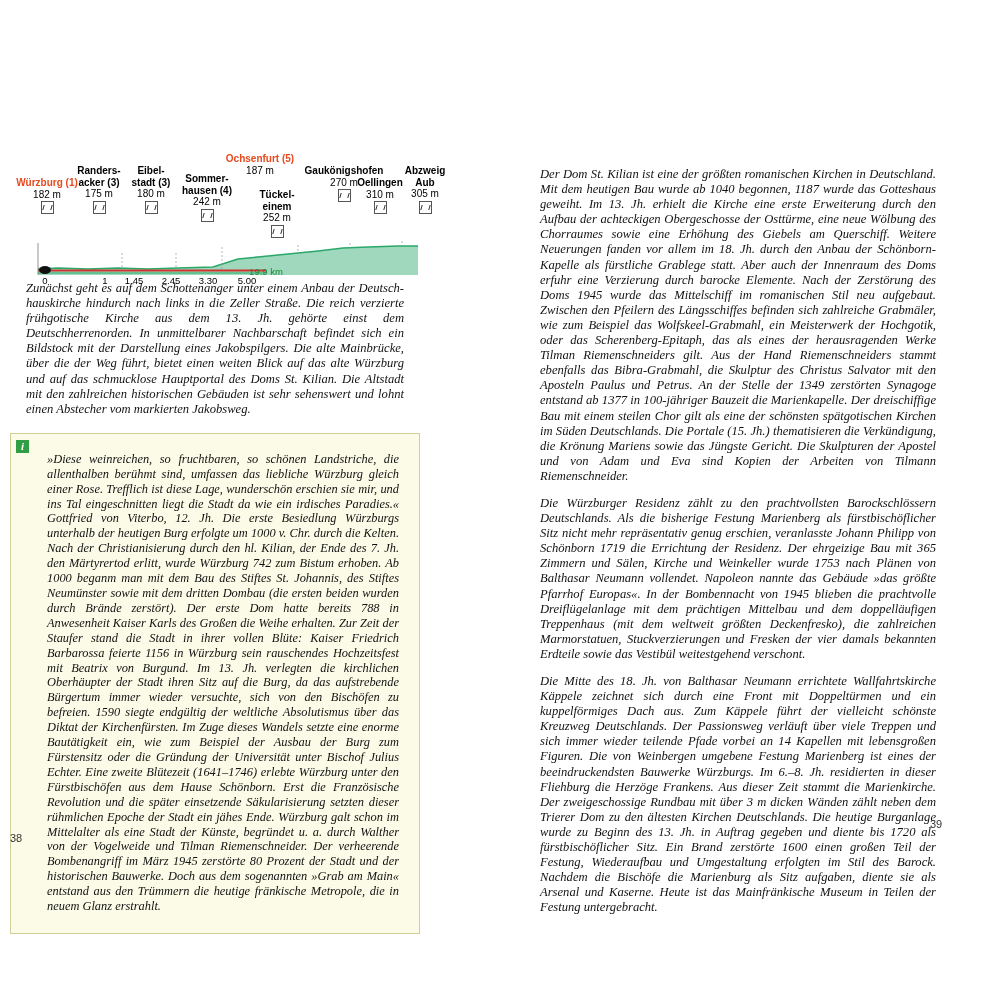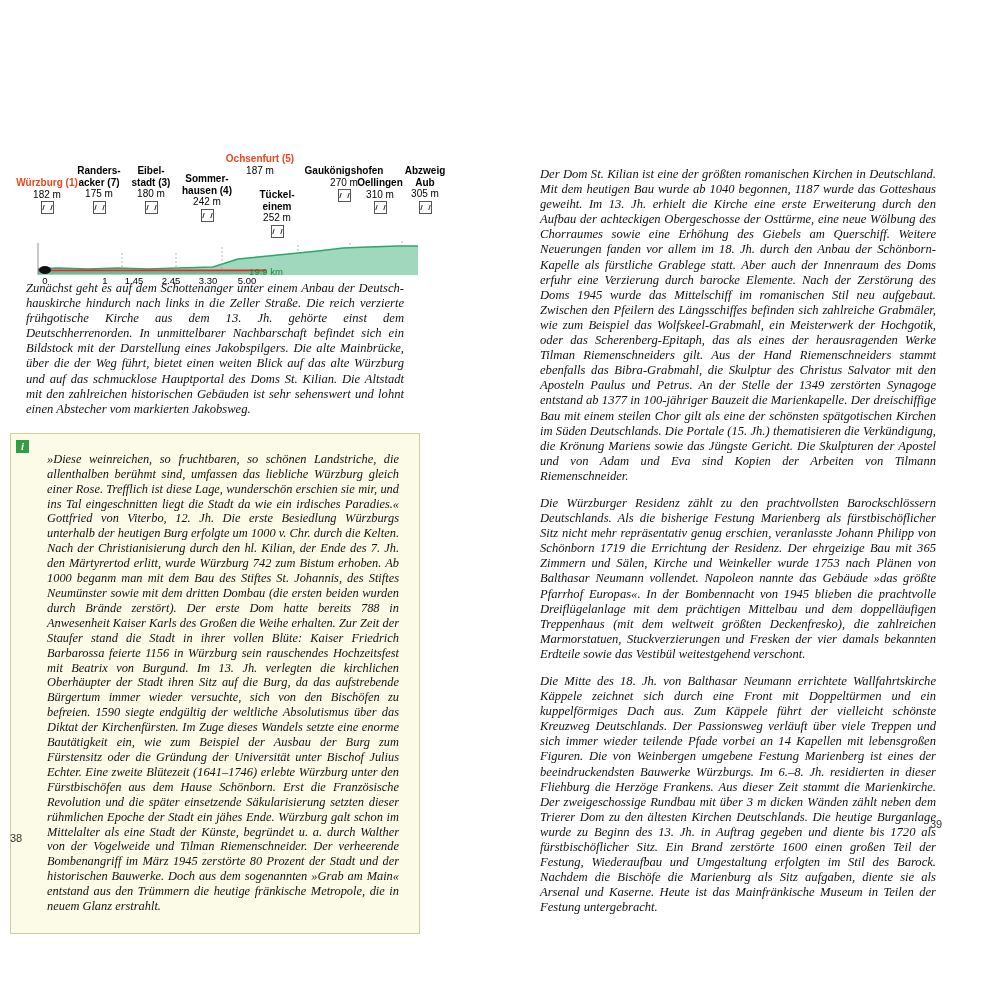--- a/index.html
+++ b/index.html
@@ -154,21 +154,21 @@
     <div class="profile">
 
       <div class="profile-labels">
         <div class="stop" style="left:11px; width:76px; top:22px;">
           <span class="nm hl" style="color:#e8491d">Würzburg (1)</span>
           <span class="alt">182 m</span>
           <span class="marker"></span>
         </div>
         <div class="stop" style="left:68px; width:66px; top:10px;">
           <span class="nm">Randers-
-acker (7)</span>
+acker (3)</span>
           <span class="alt">175 m</span>
           <span class="marker"></span>
         </div>
         <div class="stop" style="left:124px; width:58px; top:10px;">
           <span class="nm">Eibel-
 stadt (3)</span>
           <span class="alt">180 m</span>
           <span class="marker"></span>
         </div>
         <div class="stop" style="left:172px; width:74px; top:18px;">

